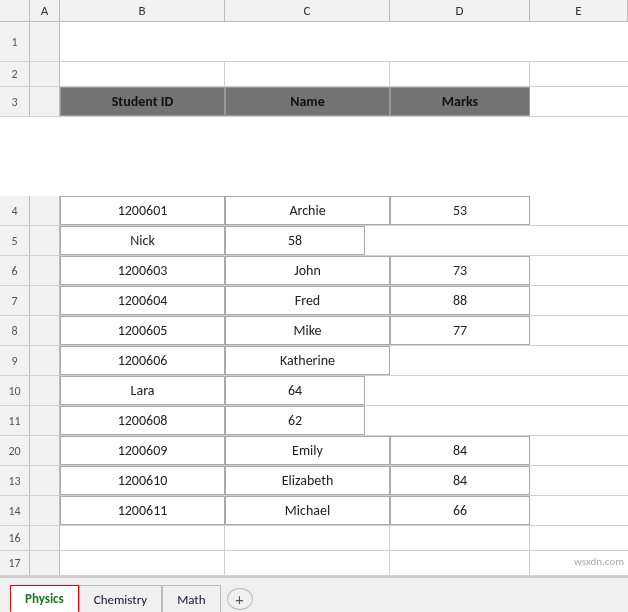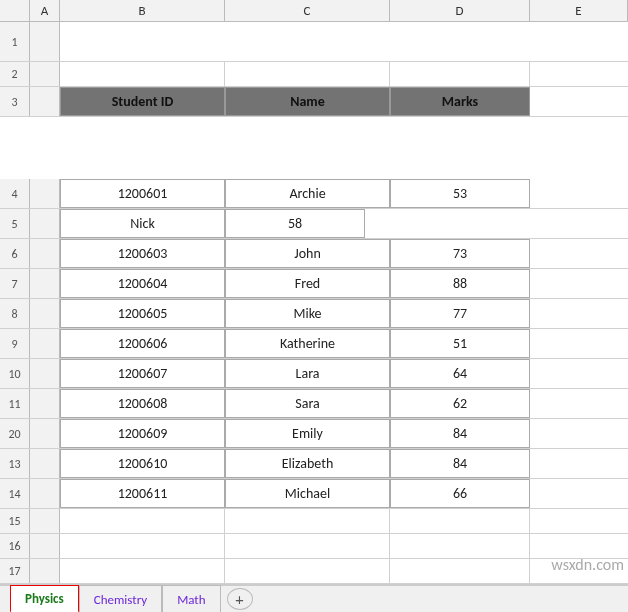--- a/index.html
+++ b/index.html
@@ -123,41 +123,41 @@
       border: 1px solid #999;
     }
 
     
     .data-cell {
       border: 1px solid #aaa;
     }
 
     
     .tabs-bar {
-      height: 28px;
+      height: 36px;
       background: #f0f0f0;
       border-top: 2px solid #ccc;
       display: flex;
       align-items: flex-end;
       padding-left: 10px;
       gap: 0;
     }
 
     .tab {
       height: 28px;
       padding: 0 14px;
       display: flex;
       align-items: center;
       justify-content: center;
       background: #f0f0f0;
       border: 1px solid #bbb;
       border-bottom: none;
       font-size: 13px;
       cursor: pointer;
-      color: #6d28d9;
+      color: #0f172a;
       position: relative;
       top: 1px;
     }
 
     .tab.active {
       background: #fff;
       color: #1a7a1a;
       font-weight: bold;
       border-color: #e00;
       border-bottom: 2px solid #fff;
@@ -175,23 +175,23 @@
       font-size: 16px;
       color: #555;
       cursor: pointer;
       background: #f0f0f0;
       margin-bottom: 2px;
     }
 
     
     .watermark {
       position: absolute;
-      bottom: 38px;
+      bottom: 44px;
       right: 4px;
-      font-size: 16px;
+      font-size: 11px;
       color: #aaa;
     }
   </style>
 </head>
 <body>
 
 <div class="spreadsheet">
 
   <div class="col-headers">
     <div class="row-num-header"></div>
@@ -268,36 +268,33 @@
     <div class="cell cell-b data-cell">1200605</div>
     <div class="cell cell-c data-cell">Mike</div>
     <div class="cell cell-d data-cell">77</div>
     <div class="cell cell-e"></div>
   </div>
       <div class="grid-row">
     <div class="row-num">9</div>
     <div class="cell cell-a"></div>
     <div class="cell cell-b data-cell">1200606</div>
     <div class="cell cell-c data-cell">Katherine</div>
-    <div class="cell cell-d data-cell">51</div>
     <div class="cell cell-e"></div>
   </div>
       <div class="grid-row">
     <div class="row-num">10</div>
     <div class="cell cell-a"></div>
-    <div class="cell cell-b data-cell">1200607</div>
     <div class="cell cell-c data-cell">Lara</div>
     <div class="cell cell-d data-cell">64</div>
     <div class="cell cell-e"></div>
   </div>
       <div class="grid-row">
     <div class="row-num">11</div>
     <div class="cell cell-a"></div>
     <div class="cell cell-b data-cell">1200608</div>
-    <div class="cell cell-c data-cell">Sara</div>
     <div class="cell cell-d data-cell">62</div>
     <div class="cell cell-e"></div>
   </div>
       <div class="grid-row">
     <div class="row-num">20</div>
     <div class="cell cell-a"></div>
     <div class="cell cell-b data-cell">1200609</div>
     <div class="cell cell-c data-cell">Emily</div>
     <div class="cell cell-d data-cell">84</div>
     <div class="cell cell-e"></div>
@@ -314,28 +311,20 @@
     <div class="row-num">14</div>
     <div class="cell cell-a"></div>
     <div class="cell cell-b data-cell">1200611</div>
     <div class="cell cell-c data-cell">Michael</div>
     <div class="cell cell-d data-cell">66</div>
     <div class="cell cell-e"></div>
   </div>
     </div>
 
   <div id="empty-rows">
-      <div class="grid-row short">
-    <div class="row-num">15</div>
-    <div class="cell cell-a"></div>
-    <div class="cell cell-b"></div>
-    <div class="cell cell-c"></div>
-    <div class="cell cell-d"></div>
-    <div class="cell cell-e"></div>
-  </div>
       <div class="grid-row short">
     <div class="row-num">16</div>
     <div class="cell cell-a"></div>
     <div class="cell cell-b"></div>
     <div class="cell cell-c"></div>
     <div class="cell cell-d"></div>
     <div class="cell cell-e"></div>
   </div>
       <div class="grid-row short">
     <div class="row-num">17</div>

